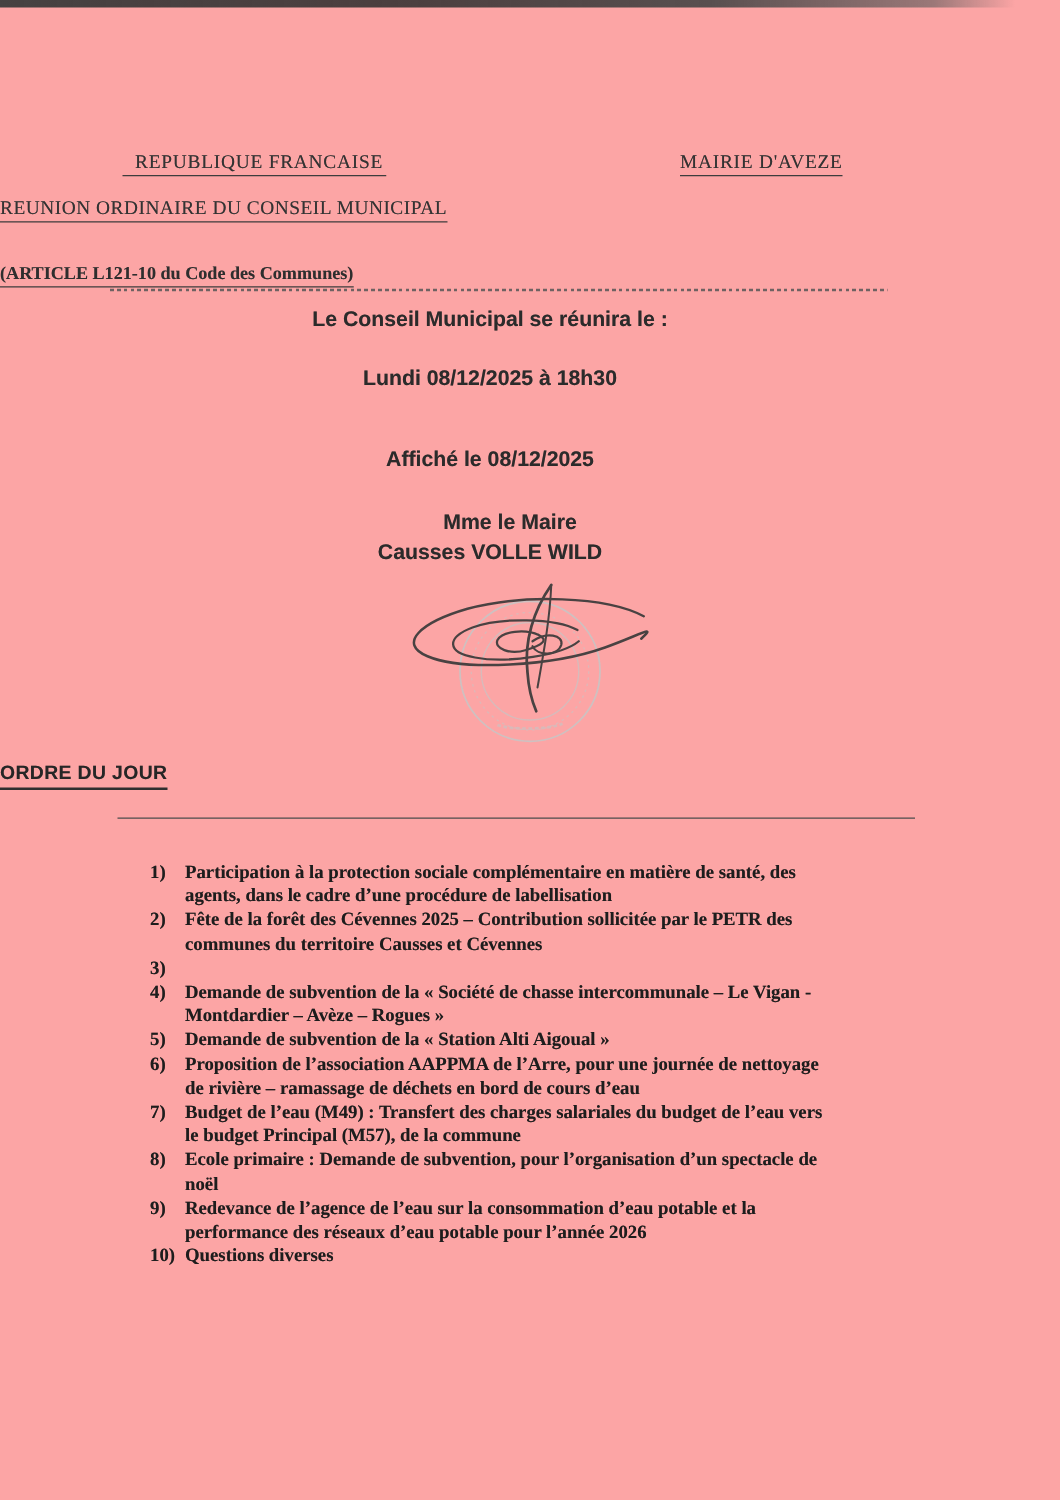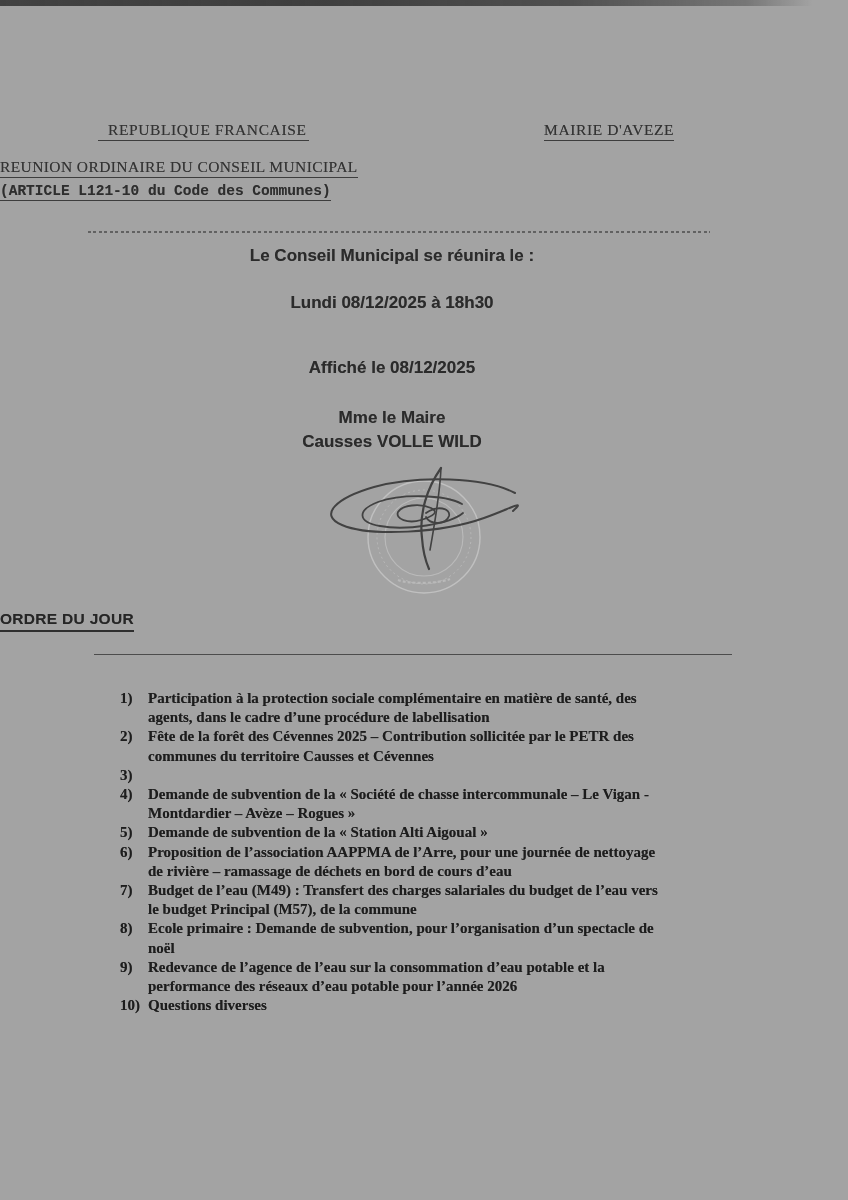--- a/index.html
+++ b/index.html
@@ -4,38 +4,38 @@
 <style>
   html, body {
     margin: 0;
     padding: 0;
     background: #ffffff;
   }
   .page {
     position: relative;
     width: 848px;
     height: 1200px;
-    background: #a3a3a3;
+    background: #fca5a5;
     overflow: hidden;
     font-family: "Liberation Serif", serif;
     color: #2a2a2a;
   }
   
   .scan-edge {
     position: absolute;
     top: 0; left: 0;
     width: 812px; height: 6px;
     background: linear-gradient(90deg,
       rgba(60,60,60,.95) 0%, rgba(45,45,45,.85) 40%,
       rgba(70,70,70,.9) 70%, rgba(90,90,90,.6) 92%,
       rgba(120,120,120,0) 100%);
     filter: blur(.4px);
   }
   .serif { font-family: "Liberation Serif", serif; }
-  .sans  { font-family: Liberation Mono, monospace; }
+  .sans  { font-family: Liberation Serif, serif; margin-top: 28px; }
 
   .hdr {
     position: absolute;
     top: 121px;
     font-size: 15.5px;
     letter-spacing: .6px;
     color: #333;
     text-shadow: 0 0 .5px rgba(50,50,50,.55);
   }
   .u {
@@ -84,21 +84,21 @@
     font-family: "Liberation Sans", sans-serif;
     font-weight: bold;
     font-size: 17px;
     color: #2b2b2b;
     text-shadow: 0 0 .4px rgba(40,40,40,.45);
   }
   .n-intro  { top: 246px; }
   .n-date   { top: 293px; }
   .n-place  { top: 317px; }
   .n-posted { top: 358px; }
-  .n-mayor  { top: 408px; }
+  .n-mayor  { top: 408px; padding-left: 16px; }
   .n-name   { top: 432px; }
 
   .signature-svg {
     position: absolute;
     left: 310px; top: 458px;
   }
 
   .odj-wrap {
     position: absolute;
     top: 610px; left: 0; width: 820px;

